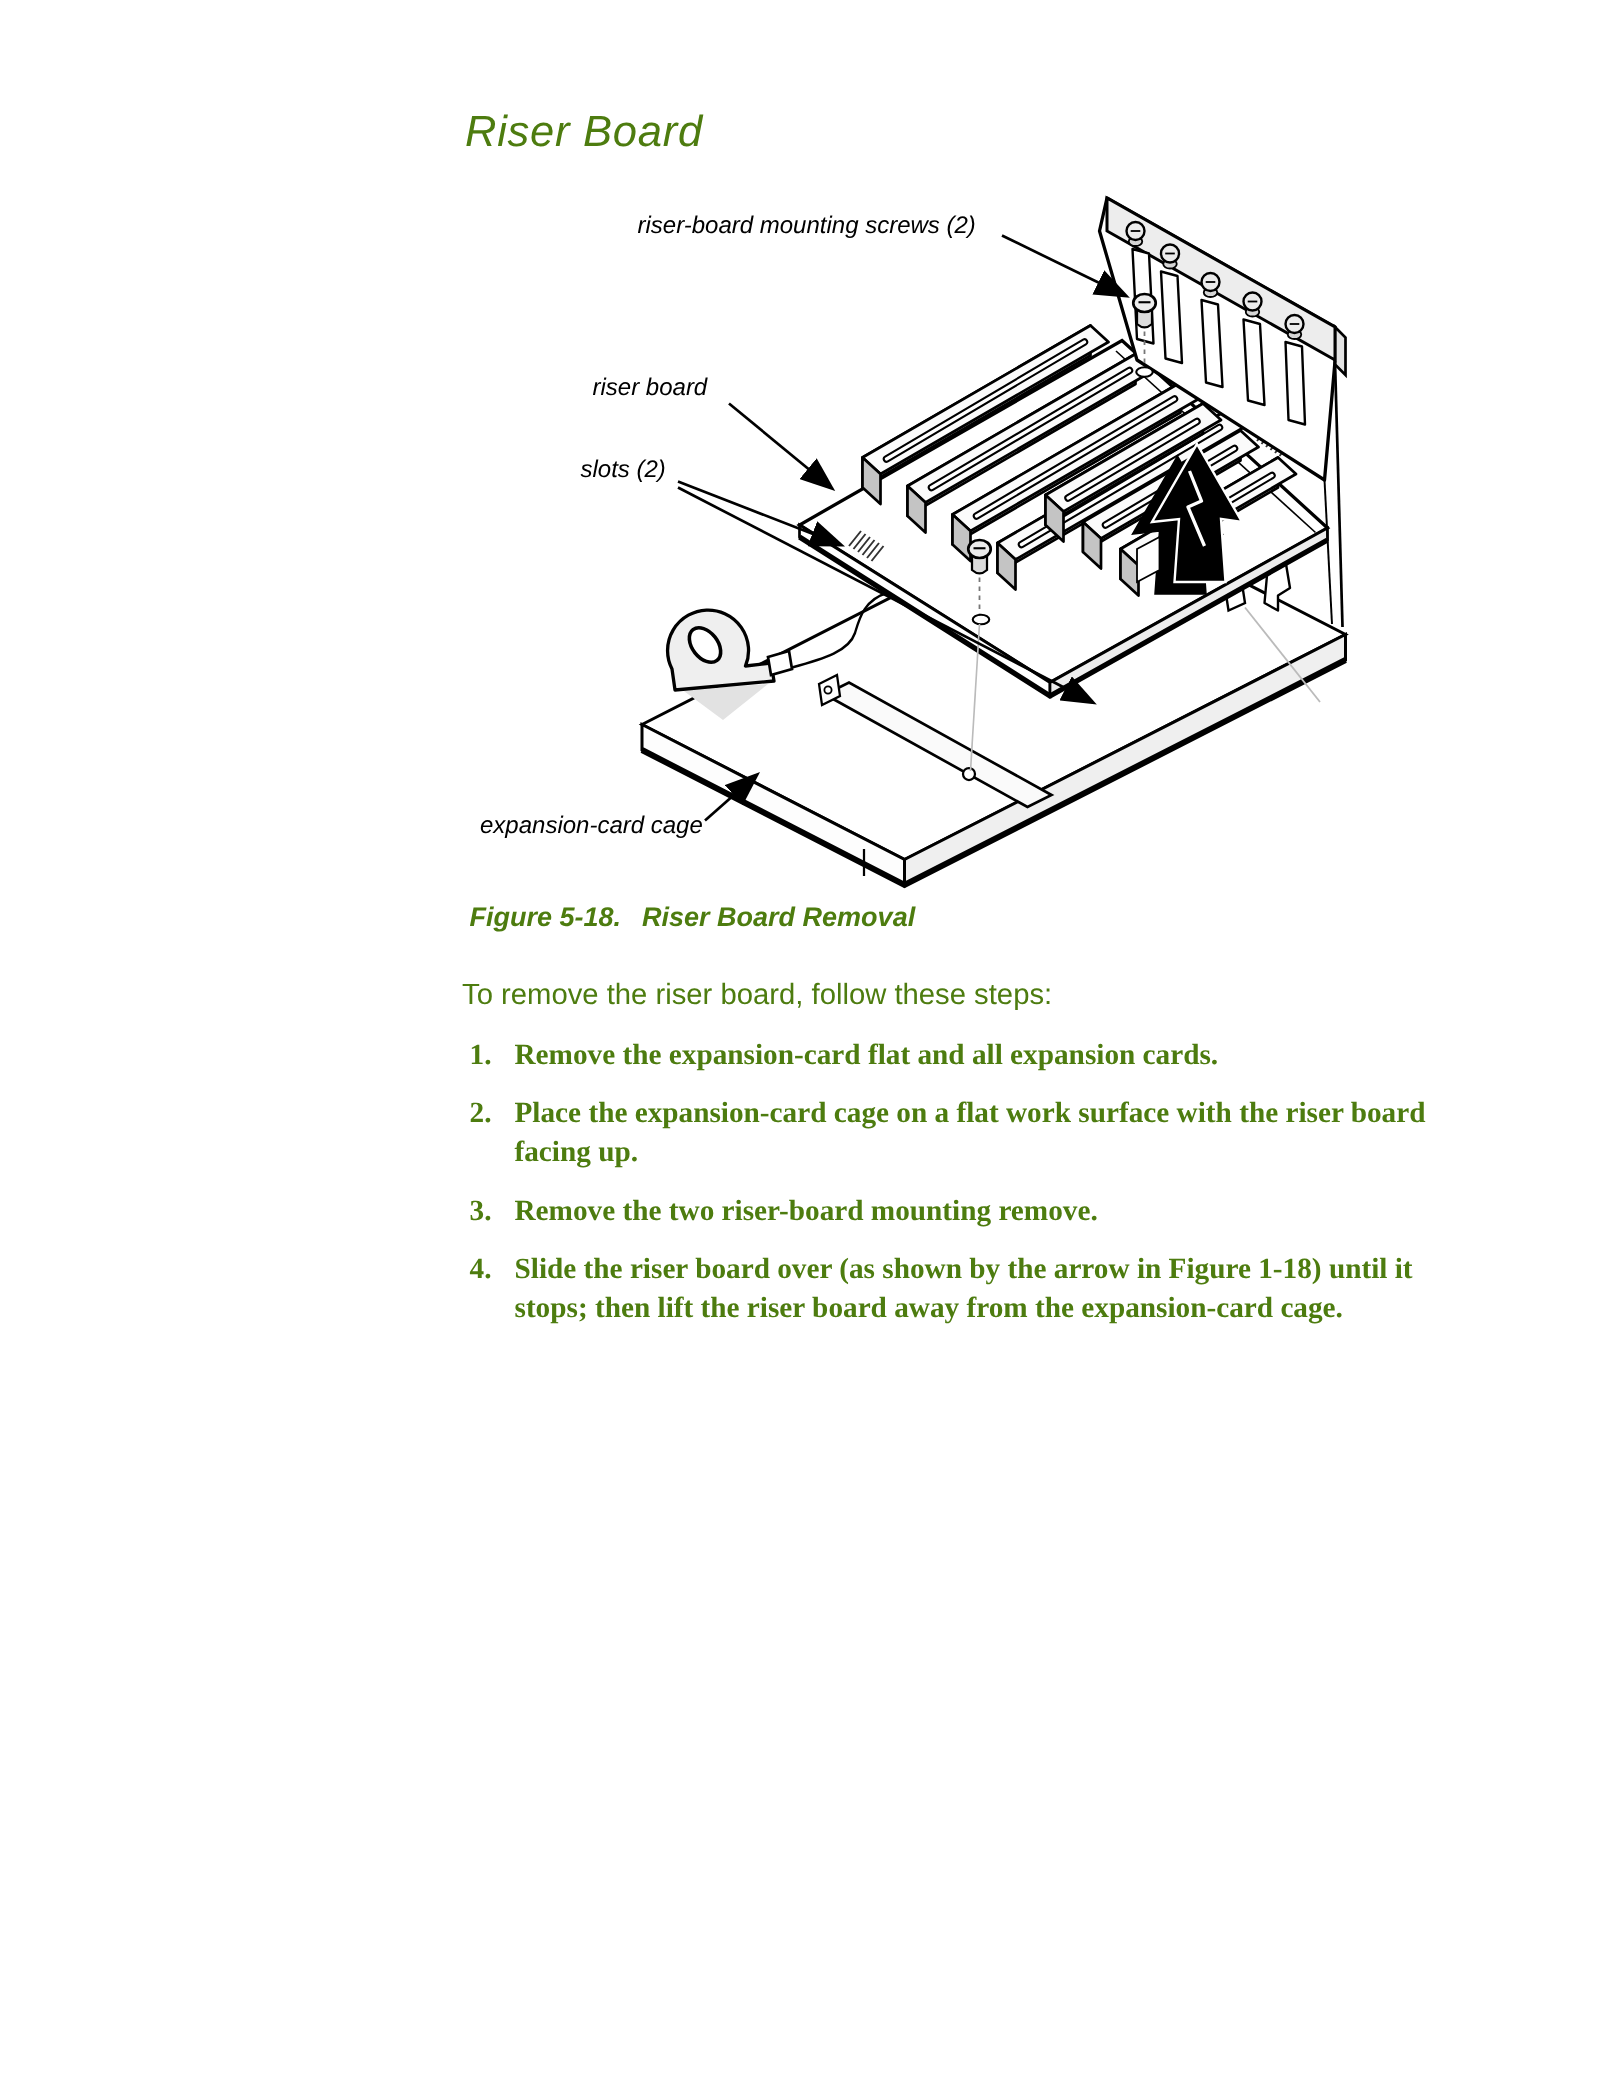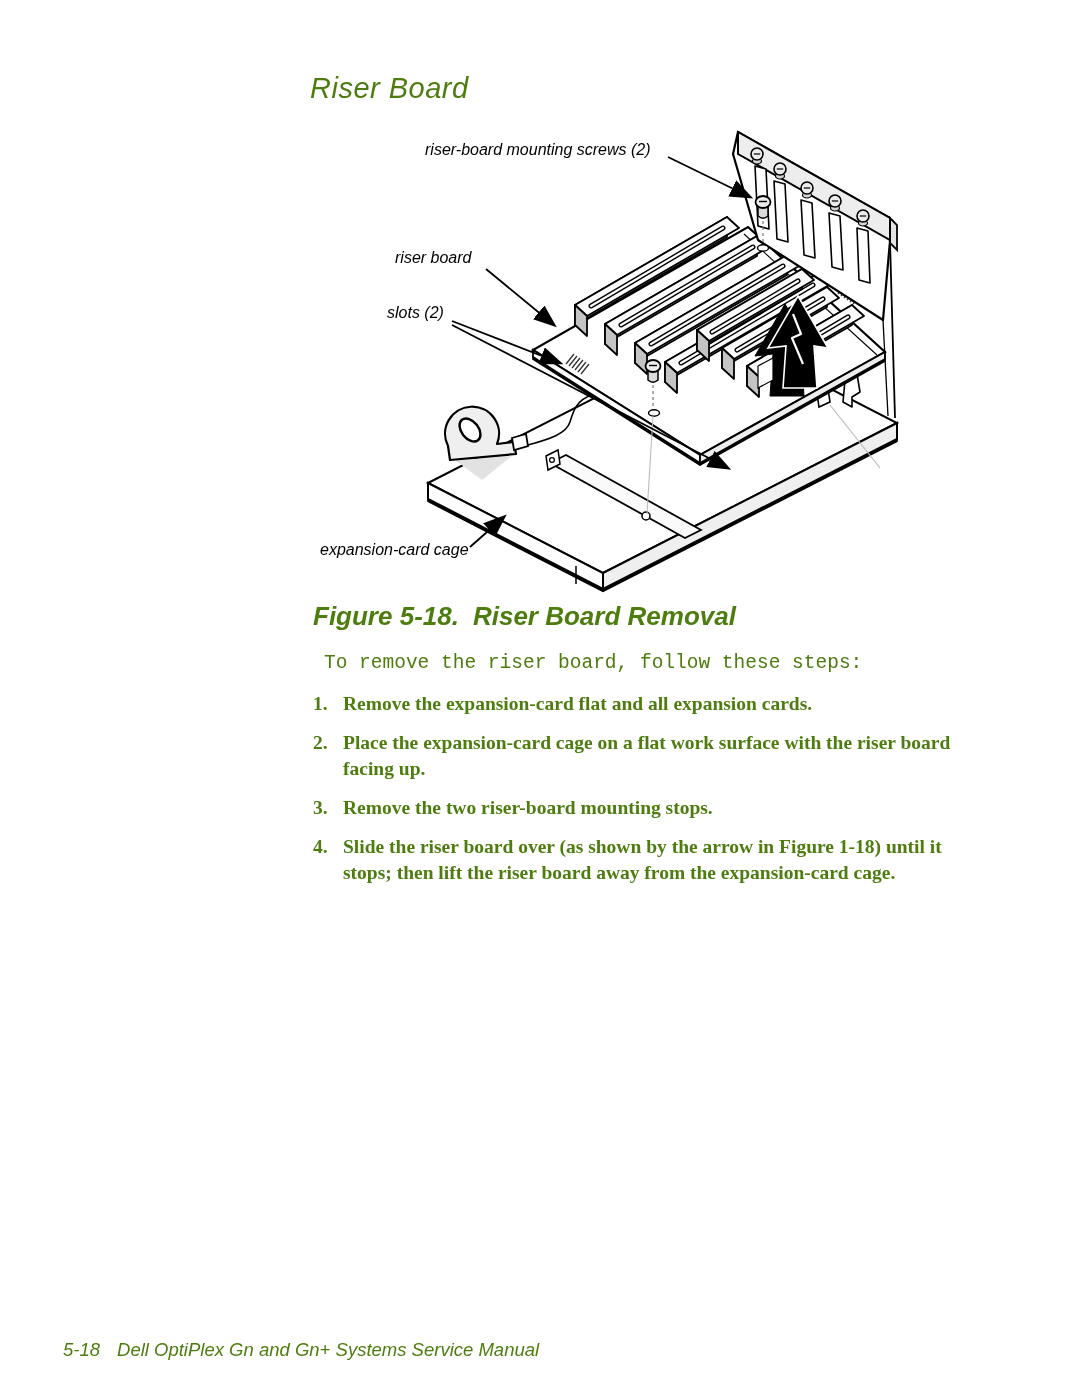--- a/index.html
+++ b/index.html
@@ -12,26 +12,26 @@
     overflow:hidden;
   }
   .heading{
     position:absolute;left:310px;top:72px;
     font-style:italic;font-weight:400;font-size:29px;letter-spacing:0.5px;
   }
   .figure-svg{position:absolute;left:300px;top:128px;}
   .flab{font:italic 16px "Liberation Sans",sans-serif;fill:#000;}
   .caption{
     position:absolute;left:313px;top:601px;
-    font-style:italic;font-weight:bold;font-size:26px;
+    font-style:italic;font-weight:bold;font-size:18px;
   }
   .caption .cap-title{margin-left:14px;}
   .intro{
-    position:absolute;left:324px;top:652px;
-    font-family:Liberation Mono, monospace;font-size:19.5px;
+    position:absolute;left:308px;top:652px;
+    font-family:Liberation Sans, sans-serif;font-size:19.5px;
   }
   .steps{
     position:absolute;left:313px;top:691px;width:675px;
     font-family:"Liberation Serif",serif;font-weight:bold;font-size:19.5px;
   }
   .step{display:flex;margin-bottom:13px;line-height:26px;}
   .step .num{width:30px;flex:0 0 30px;}
   .step .txt{width:645px;}
   .footer{
     position:absolute;left:63px;top:1339px;
@@ -182,25 +182,22 @@
     <div class="step">
       <span class="num">1.</span>
       <span class="txt">Remove the expansion-card flat and all expansion cards.</span>
     </div>
     <div class="step">
       <span class="num">2.</span>
       <span class="txt">Place the expansion-card cage on a flat work surface with the riser board facing up.</span>
     </div>
     <div class="step">
       <span class="num">3.</span>
-      <span class="txt">Remove the two riser-board mounting stops.</span>
+      <span class="txt">Remove the two riser-board mounting remove.</span>
     </div>
     <div class="step">
       <span class="num">4.</span>
       <span class="txt">Slide the riser board over (as shown by the arrow in Figure 1-18) until it stops; then lift the riser board away from the expansion-card cage.</span>
     </div>
   </div>
 
-  <div class="footer">
-    <span>5-18</span><span class="ftitle">Dell OptiPlex Gn and Gn+ Systems Service Manual</span>
-  </div>
 
 </div>
 
 </body></html>

